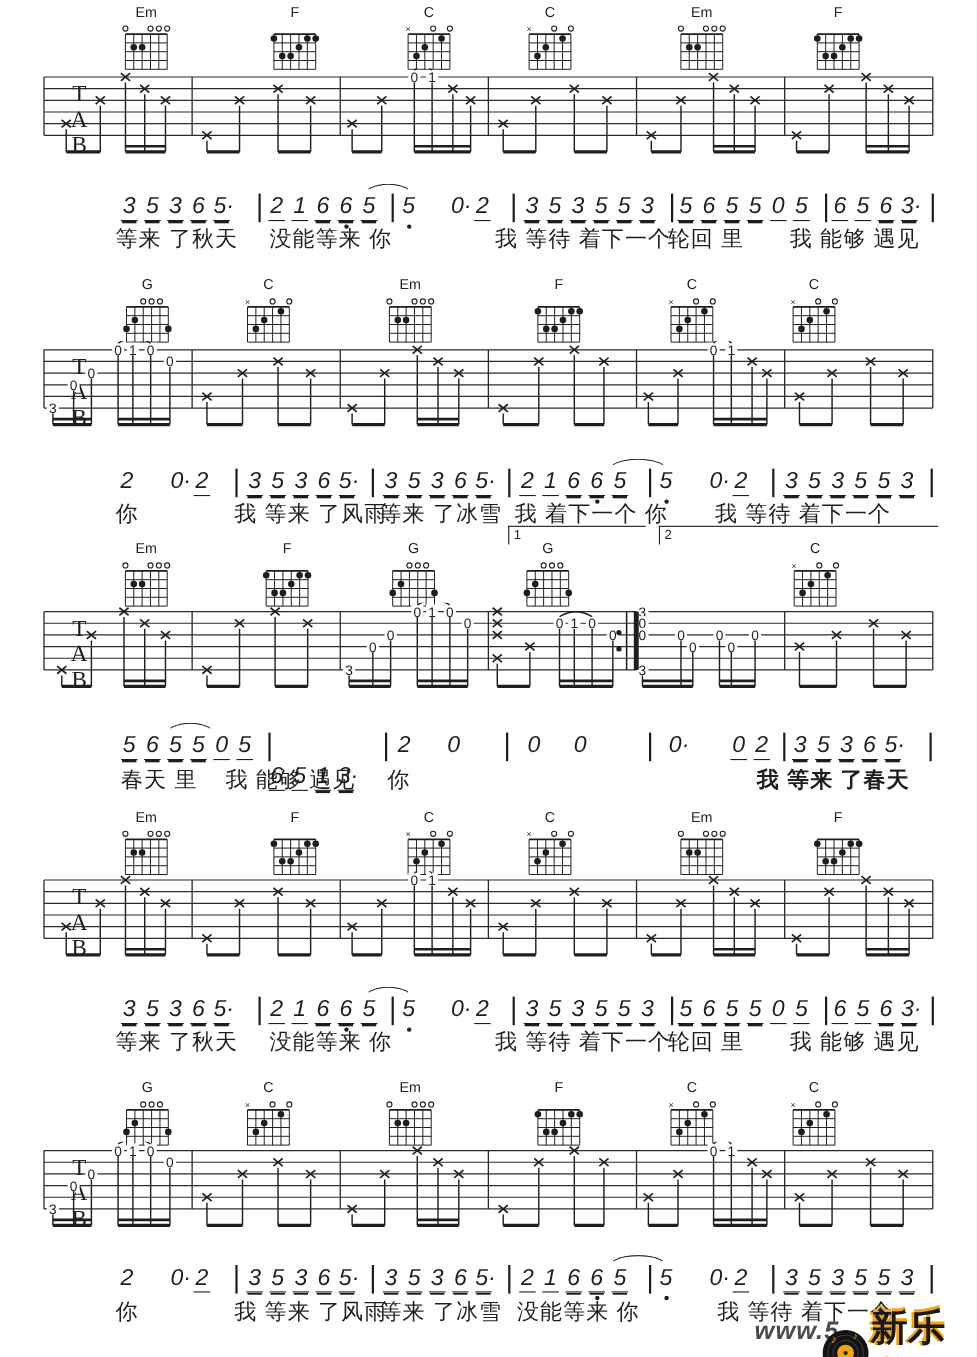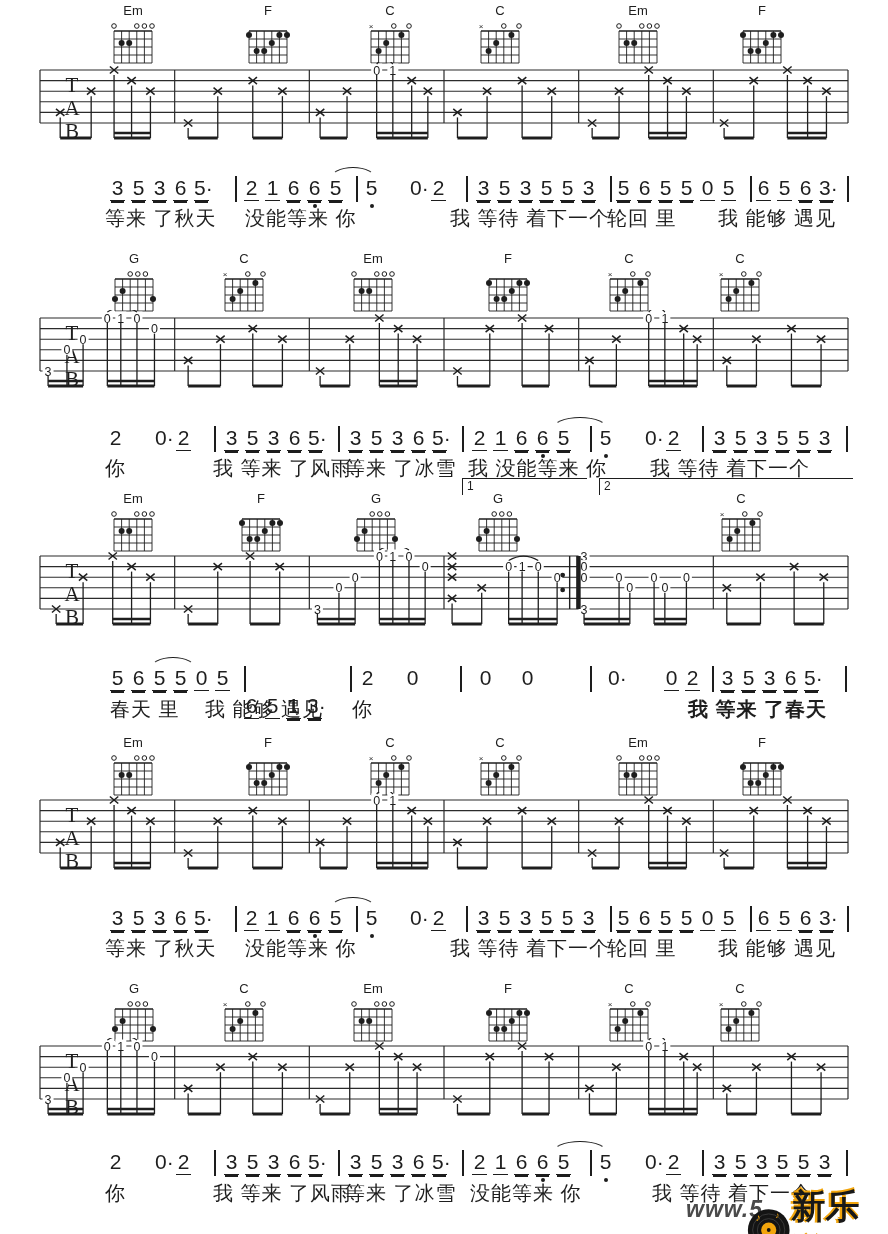--- a/index.html
+++ b/index.html
@@ -2,21 +2,21 @@
 <html><head>
 <meta charset="utf-8">
 <style>
   html,body{margin:0;padding:0;background:#e8e8e8;}
   .page{position:relative;width:888px;height:1234px;background:#ffffff;overflow:hidden;
         font-family:"Liberation Sans",sans-serif;color:#1e1e1e;}
   .chord-row{position:absolute;left:0;width:888px;height:60px;padding-left:47px;}
   .chord{position:absolute;top:0;width:56px;text-align:center;}
   .chord-name{font-size:13px;line-height:13px;color:#1e1e1e;font-weight:500;}
   .staff{position:absolute;left:0;}
-  .jline{position:absolute;left:0;width:888px;height:30px;}
+  .jline{position:absolute;left:0;width:888px;height:30px;font-style:italic;}
   .jseg{position:absolute;top:0;white-space:nowrap;}
   .jt{position:relative;display:inline-block;width:15px;margin-right:6px;text-align:center;
       font-size:21px;line-height:24px;font-weight:500;}
   .jt.u1{border-bottom:1.5px solid #1d1d1d;}
   .jt.u2{border-bottom:1.5px solid #1d1d1d;box-shadow:0 3px 0 -1px #1d1d1d;}
   .jbar{display:inline-block;width:2px;height:26px;background:#1d1d1d;margin:0 2px;vertical-align:-3px;}
   .lowdot{position:absolute;left:50%;bottom:-8px;width:4px;height:4px;margin-left:-2px;
           border-radius:50%;background:#1d1d1d;}
   .jarc{position:absolute;top:-9px;height:11px;
         border:1.6px solid #1d1d1d;border-bottom:none;
@@ -566,21 +566,21 @@
       <div class="jseg" style="left: 645px;"><div class="jt">0·</div><div class="jt u1">2</div></div>
       <div class="jseg" style="left: 700px;"><div class="jbar"></div></div>
       <div class="jseg" style="left: 712px;"><div class="jt u2">3</div><div class="jt u2">5</div><div class="jt u2">3</div><div class="jt u2">5</div><div class="jt u2">5</div><div class="jt u2">3</div></div>
       <div class="jseg" style="left: 844px;"><div class="jbar"></div></div>
       <div class="jarc" style="left: 552px; width: 54px;"></div>
     </div>
     <div class="lyr" style="top: 456px;">
       <div class="lseg" style="left: 105px;">你</div>
       <div class="lseg" style="left: 213px;">我 等来 了风雨</div>
       <div class="lseg" style="left: 345px;">等来 了冰雪</div>
-      <div class="lseg" style="left: 468px;">我 没能等来 你</div>
+      <div class="lseg" style="left: 468px;">我 着下一个 你</div>
       <div class="lseg" style="left: 650px;">我 等待 着下一个</div>
     </div>
     <div class="chord-row" style="top: 492px;">
       <div class="chord" style="left: 105px;"><div class="chord-name">Em</div><svg width="56" height="48" viewBox="0 0 56 48">
           <circle cx="9" cy="9" r="2.3" fill="none" stroke="#1e1e1e" stroke-width="1"></circle>
           <circle cx="31.799999999999997" cy="9" r="2.3" fill="none" stroke="#1e1e1e" stroke-width="1"></circle>
           <circle cx="39.4" cy="9" r="2.3" fill="none" stroke="#1e1e1e" stroke-width="1"></circle>
           <circle cx="47" cy="9" r="2.3" fill="none" stroke="#1e1e1e" stroke-width="1"></circle>
           <line x1="9" y1="14" x2="47" y2="14" stroke="#1e1e1e" stroke-width="1.6"></line>
           <line x1="9" y1="22" x2="47" y2="22" stroke="#1e1e1e" stroke-width="0.9"></line>

